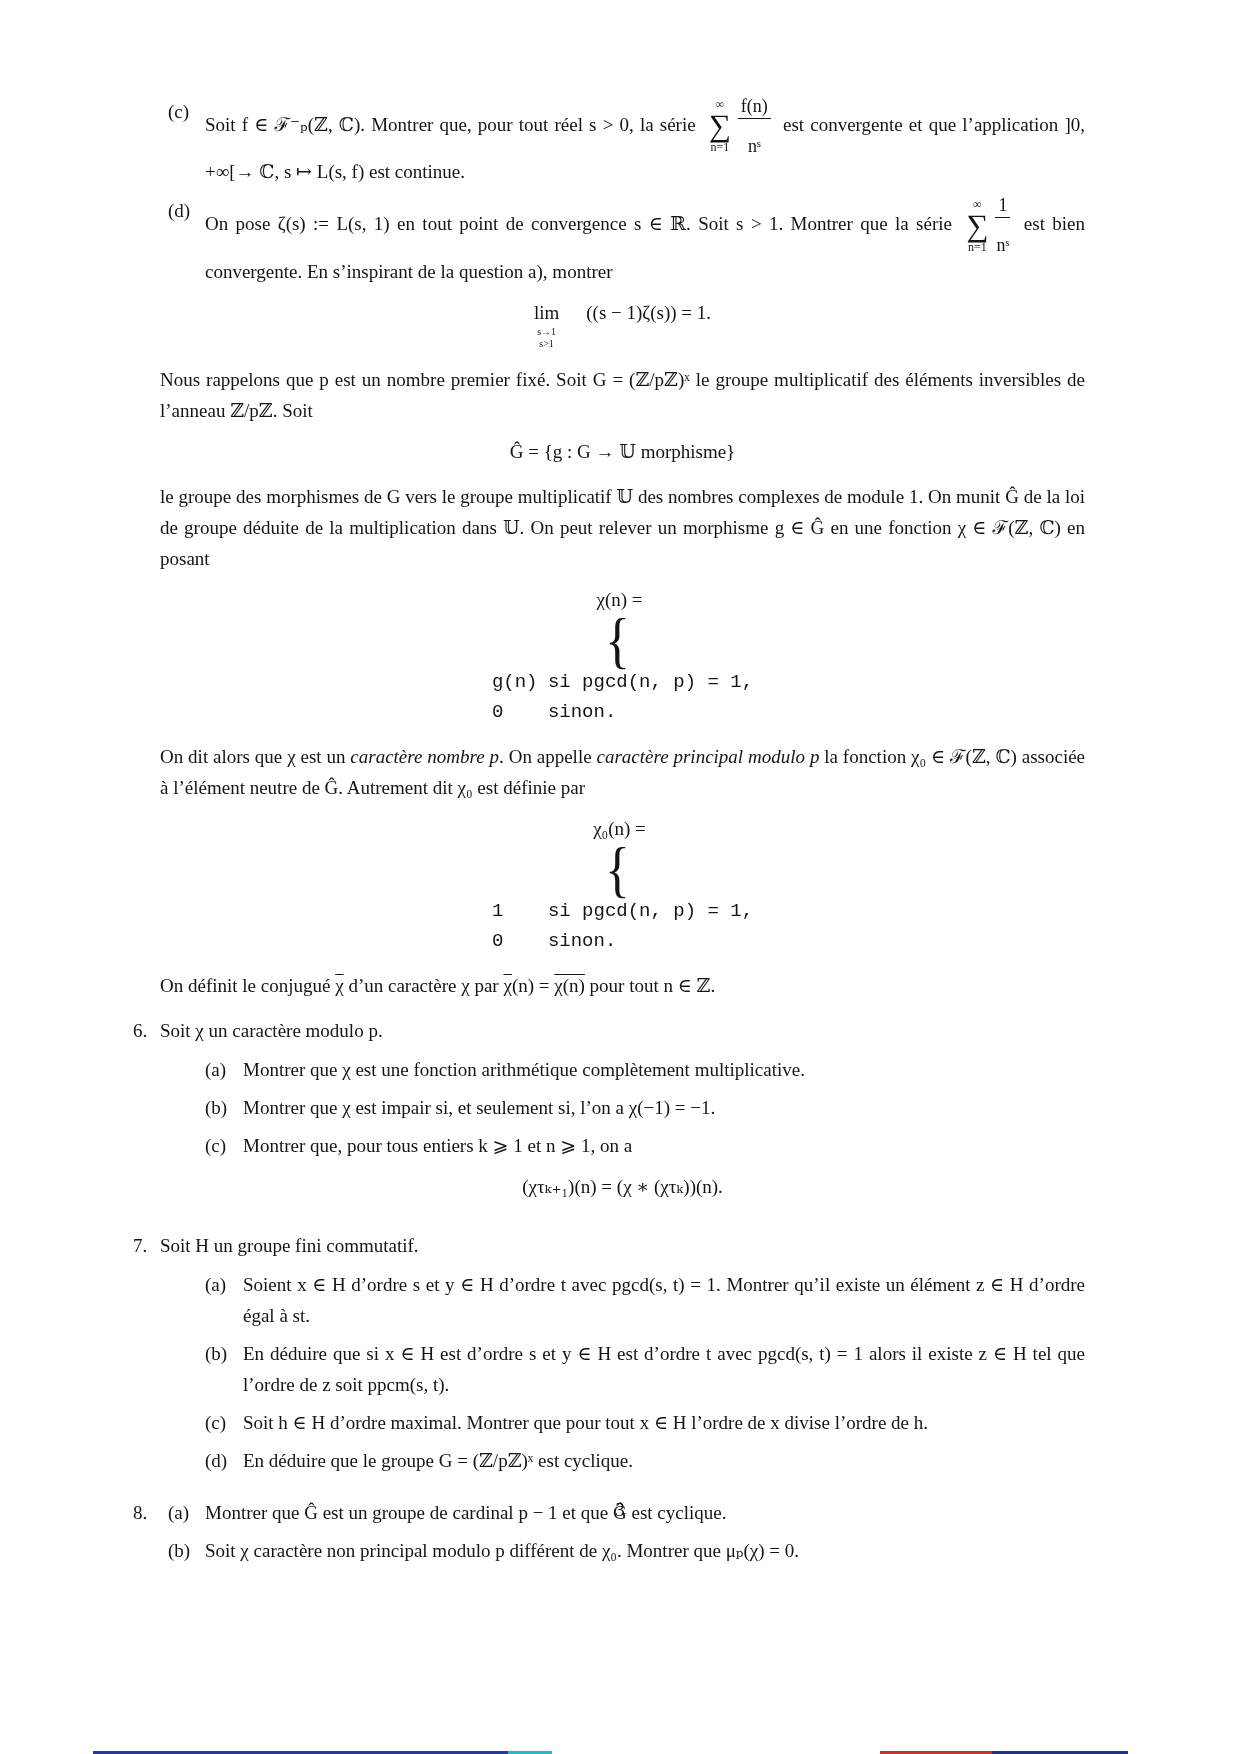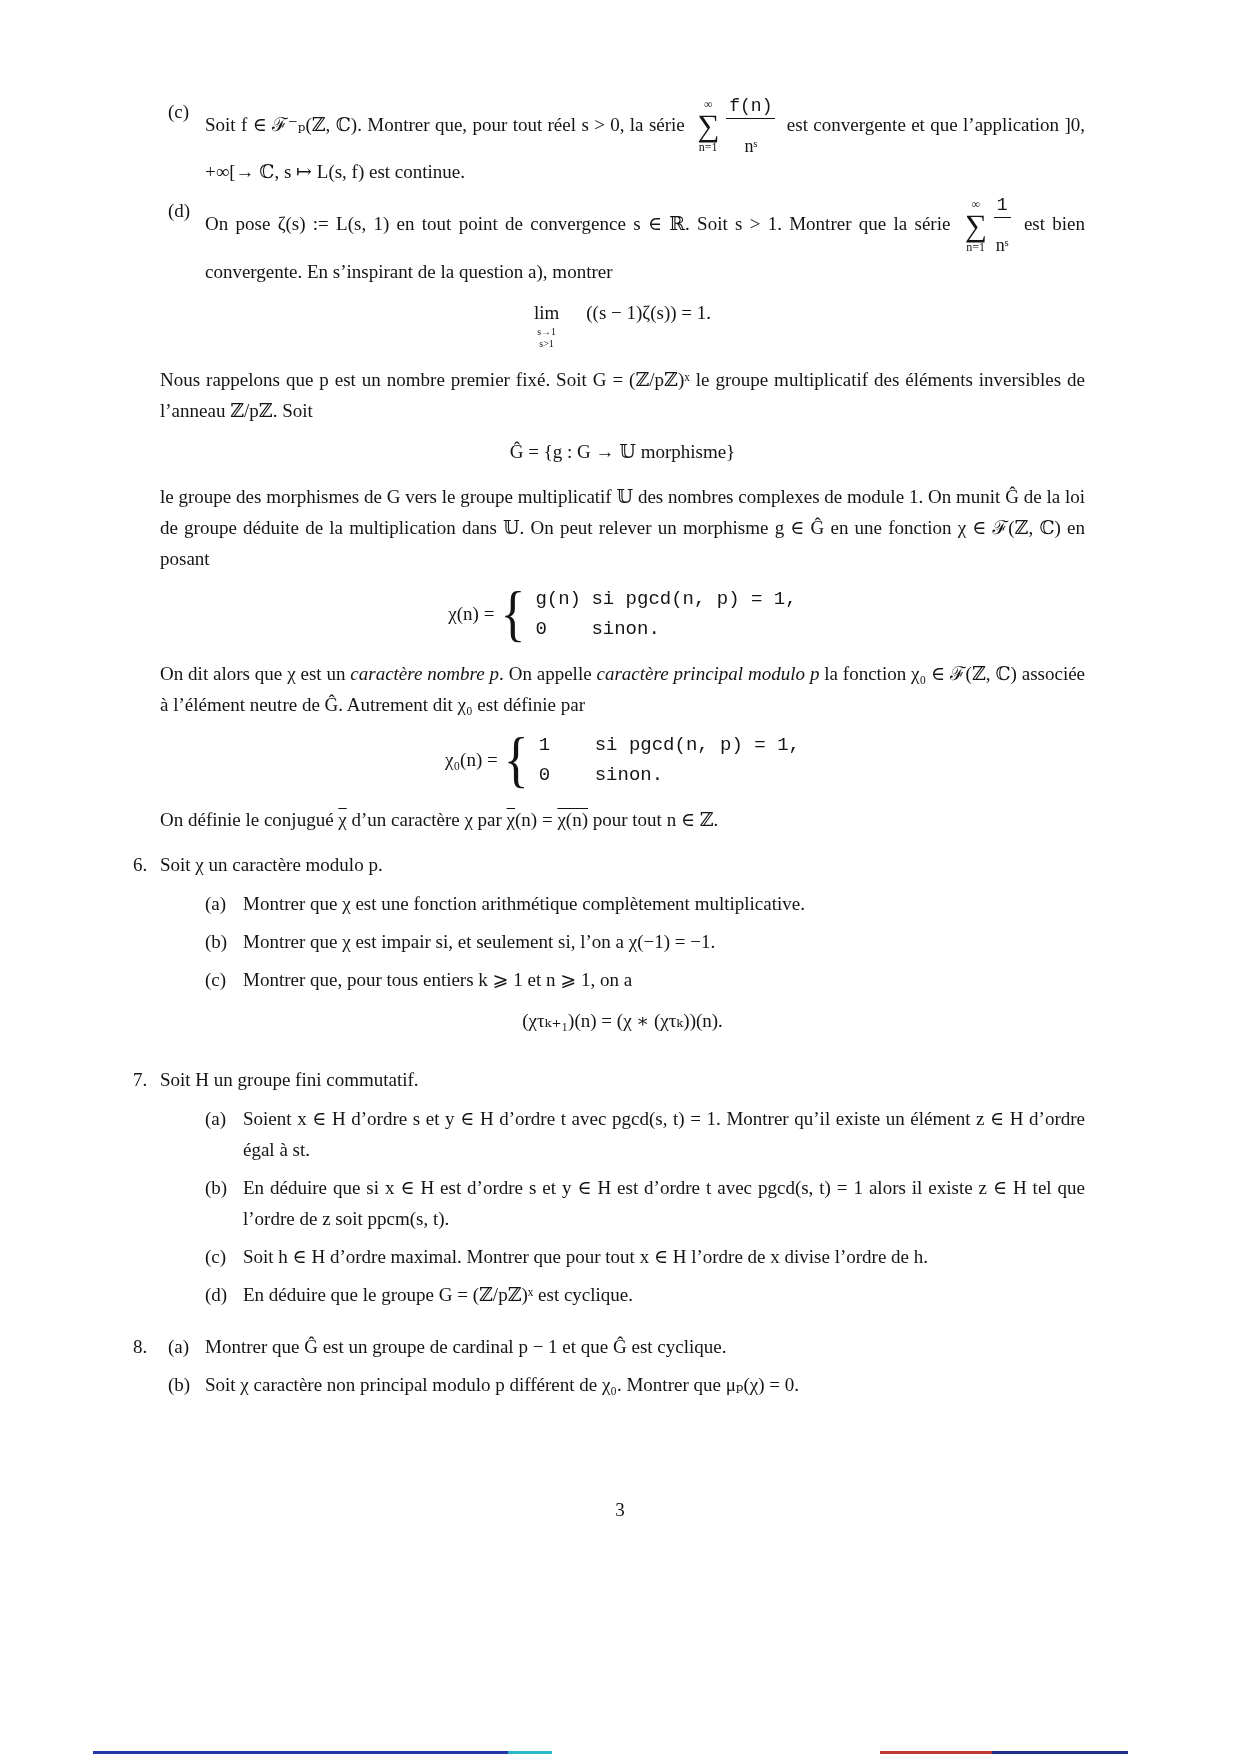--- a/index.html
+++ b/index.html
@@ -36,31 +36,31 @@
   .bigop {
     display: inline-flex; flex-direction: column; align-items: center;
     vertical-align: middle; margin: 0 5px 0 7px; line-height: 1;
   }
   .op-top, .op-bot { font-size: 12px; line-height: 13px; }
   .op-sym { font-size: 31px; line-height: 30px; }
   .frac {
     display: inline-flex; flex-direction: column; align-items: center;
     vertical-align: middle; margin: 0 6px 0 2px; line-height: 1.15; font-size: 18px;
   }
-  .frac .num { border-bottom: 1.4px solid #141414; padding: 0 3px 1px 3px; font-family: Liberation Mono, monospace; }
+  .frac .num { border-bottom: 1.4px solid #141414; padding: 0 3px 1px 3px; }
   .frac .den { padding-top: 17px; }
 
   
   .limrow { display: inline-flex; align-items: flex-start; gap: 23px; }
   .lim { display: inline-flex; flex-direction: column; align-items: center; margin-right: 4px; }
   .lim-word { line-height: 26px; }
   .lim-sub { display: flex; flex-direction: column; align-items: center; font-size: 10px; line-height: 12px; }
 
   
-  .cases { display: inline-flex; align-items: center; text-align: left; }
+  .cases { display: inline-flex; align-items: center; text-align: left; flex-direction: column; }
   .cases-lhs { margin-right: 6px; }
   .cases-brace {
     font-size: 52px; line-height: 1; font-weight: 400;
     transform: scaleY(1.18); margin-right: 10px;
   }
   .cases-rows { display: inline-flex; flex-direction: column; font-family: Liberation Mono, monospace; }
   .cases-row { display: flex; line-height: 30px; }
   .cval { min-width: 56px; }
 
   .em { font-style: italic; }
@@ -158,21 +158,21 @@
         </span>
         <span class="cases-row">
           <span class="cval">0</span>
           <span class="ccond">sinon.</span>
         </span>
       </span>
     </span>
   </div>
 
   <div class="para">
-    <span>On définie le conjugué </span><span class="ov">χ</span><span> d’un caractère χ par </span><span class="ov">χ</span><span>(n) = </span><span class="ov">χ(n)</span><span> pour tout n ∈ ℤ.</span>
+    <span>On définit le conjugué </span><span class="ov">χ</span><span> d’un caractère χ par </span><span class="ov">χ</span><span>(n) = </span><span class="ov">χ(n)</span><span> pour tout n ∈ ℤ.</span>
   </div>
 
   <div class="numitem">
     <span class="num-label">6.</span>
     <div class="num-body">
       <div class="intro">Soit χ un caractère modulo p.</div>
       <div class="li subitem">
         <span class="li-label">(a)</span>
         <div class="li-body">Montrer que χ est une fonction arithmétique complètement multiplicative.</div>
       </div>

